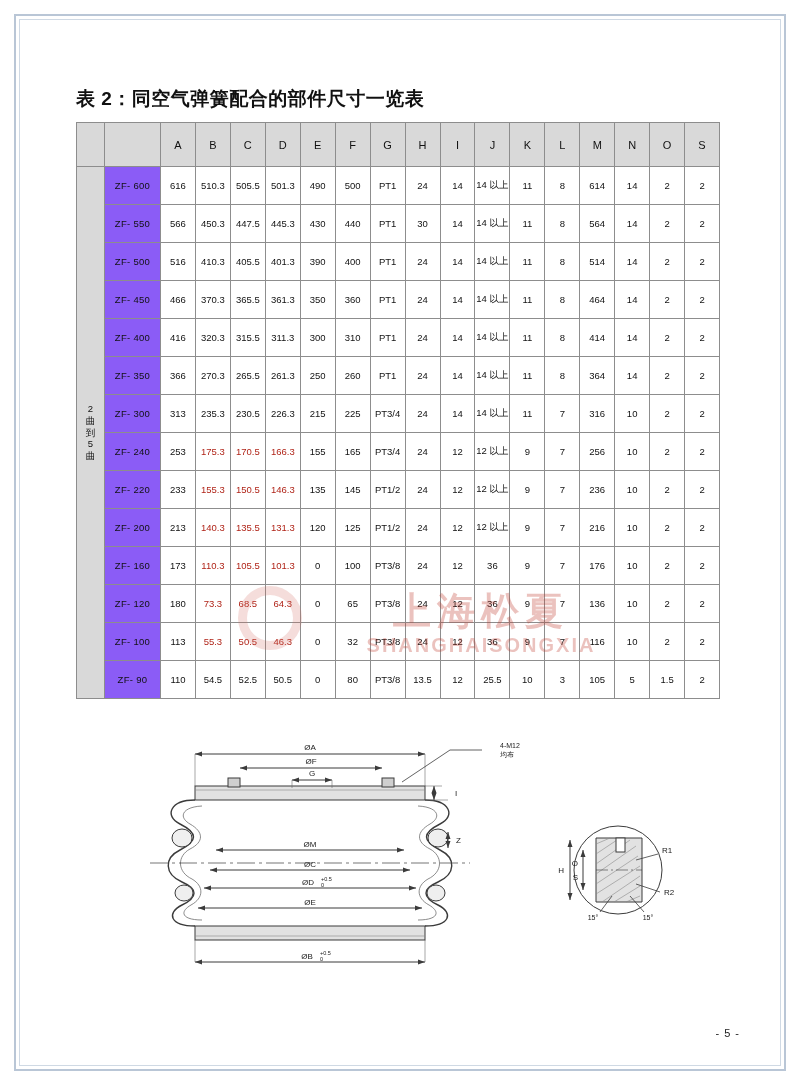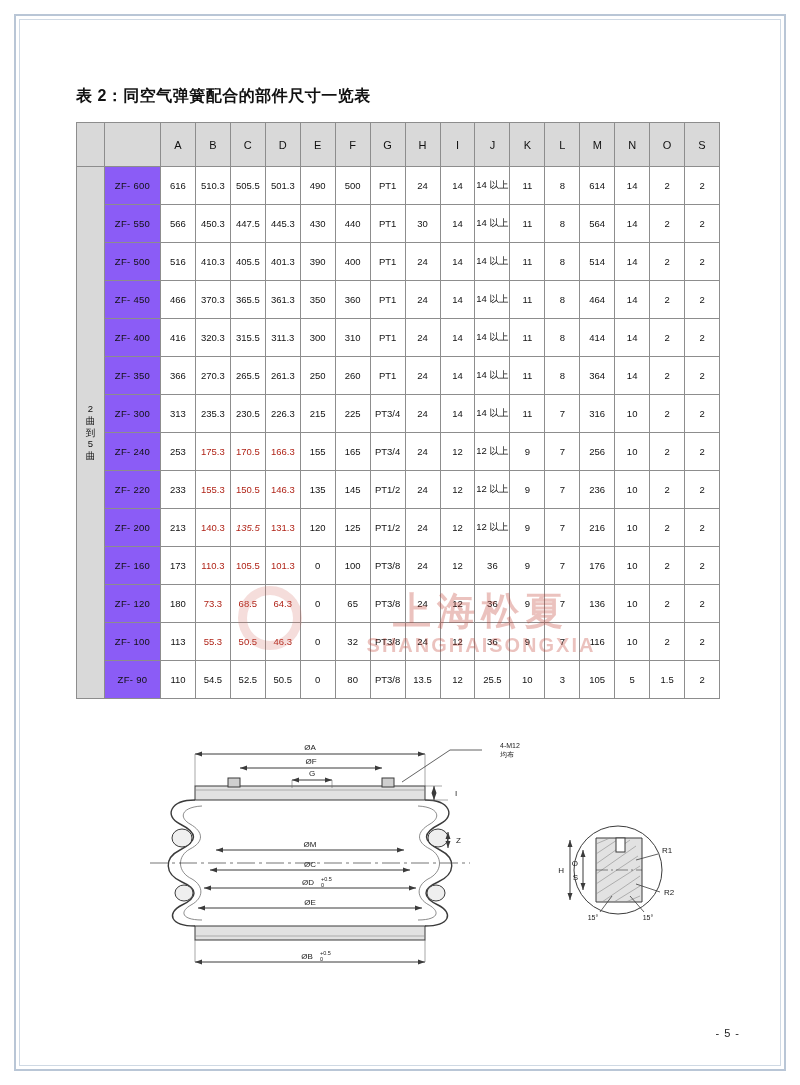--- a/index.html
+++ b/index.html
@@ -23,21 +23,21 @@
   .page-frame:after {
     content: "";
     position: absolute;
     left: 3px; top: 3px; right: 3px; bottom: 3px;
     border: 1px solid #cfd9e4;
   }
 
   .title {
     position: absolute;
     left: 76px; top: 86px;
-    font-size: 16px;
+    font-size: 19px;
     font-weight: bold;
     color: #111;
     letter-spacing: 0.5px;
   }
 
   
   .table-wrap {
     position: absolute;
     left: 76px; top: 122px;
     width: 644px;
@@ -350,21 +350,21 @@
           <td>7</td>
           <td>236</td>
           <td>10</td>
           <td>2</td>
           <td>2</td>
         </tr>
         <tr>
           <td class="model">ZF- 200</td>
           <td>213</td>
           <td style="color: rgb(176, 36, 24);">140.3</td>
-          <td style="color: rgb(176, 36, 24); font-style: italic;">135.5</td>
+          <td style="color: rgb(176, 36, 24);">135.5</td>
           <td style="color: rgb(176, 36, 24);">131.3</td>
           <td>120</td>
           <td>125</td>
           <td>PT1/2</td>
           <td>24</td>
           <td>12</td>
           <td>12 以上</td>
           <td>9</td>
           <td>7</td>
           <td>216</td>

